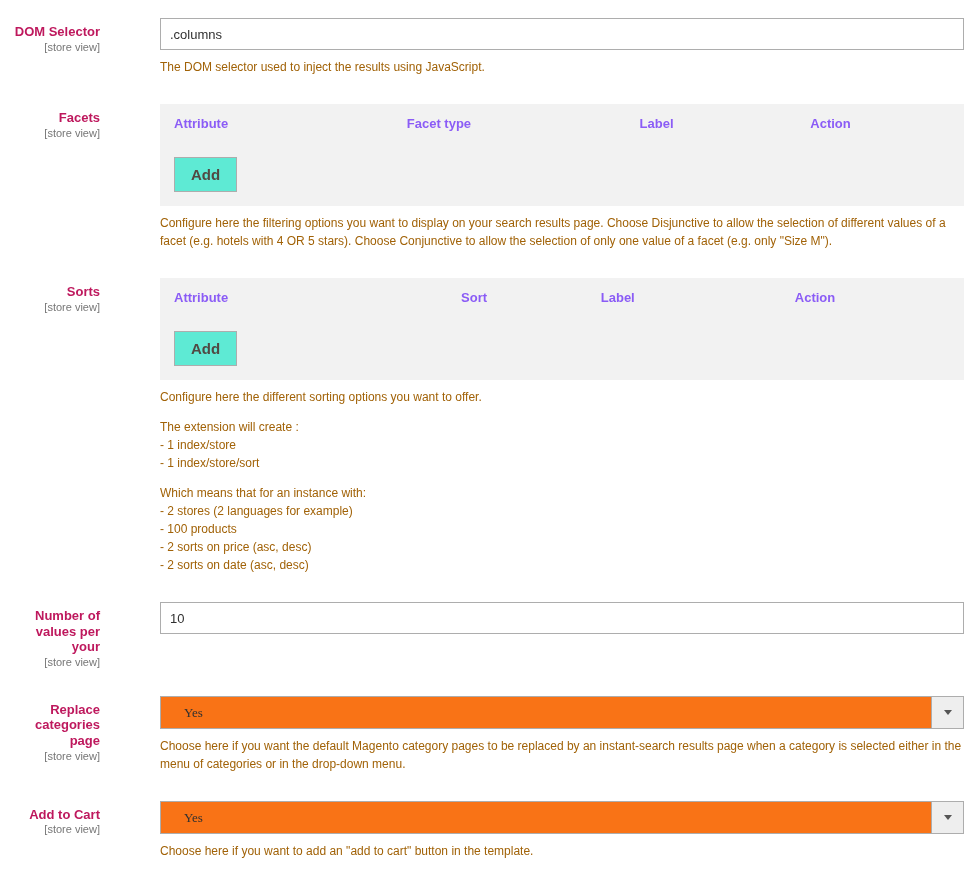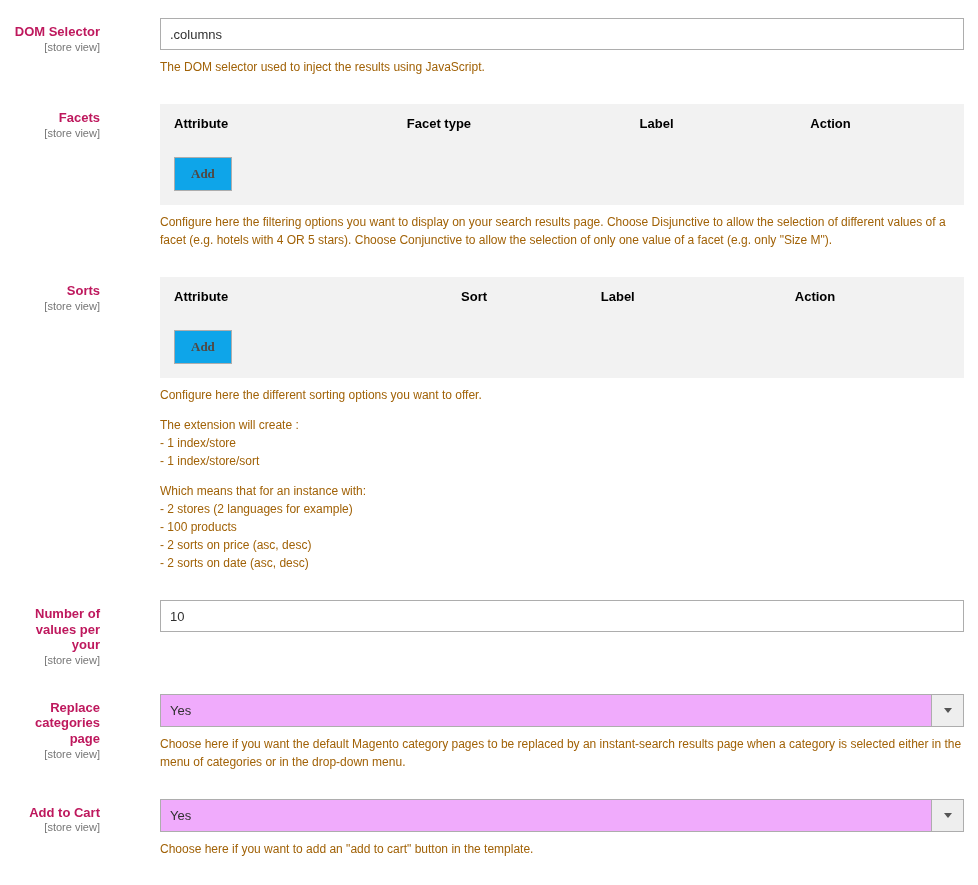--- a/index.html
+++ b/index.html
@@ -63,49 +63,49 @@
     background: #f2f2f2;
     width: 100%;
   }
   .grid-header {
     display: flex;
     padding: 12px 14px;
   }
   .grid-header > div {
     font-size: 13px;
     font-weight: 600;
-    color: #000000;
+    color: #8b5cf6;
   }
   .grid-body {
     padding: 14px;
   }
   .add-btn {
-    background: #0ea5e9;
+    background: #5eead4;
     border: 1px solid #adadad;
     color: #514943;
     font-weight: 600;
-    font-size: 13px;
+    font-size: 15px;
     padding: 8px 16px;
     cursor: pointer;
-    font-family: Liberation Serif, serif;
+    font-family: Liberation Sans, sans-serif;
   }
   .select-wrap {
     position: relative;
     width: 100%;
   }
   .select-wrap select {
     width: 100%;
     height: 33px;
     border: 1px solid #adadad;
-    padding: 0 9px;
-    font-size: 13px;
-    background: #f0abfc;
+    padding: 0 23px;
+    font-size: 13px;
+    background: #f97316;
     appearance: none;
     -webkit-appearance: none;
-    font-family: Liberation Sans, sans-serif;
+    font-family: Liberation Serif, serif;
     color: #303030;
   }
   .select-arrow {
     position: absolute;
     right: 0;
     top: 0;
     width: 33px;
     height: 33px;
     background: #eee;
     border-left: 1px solid #adadad;

